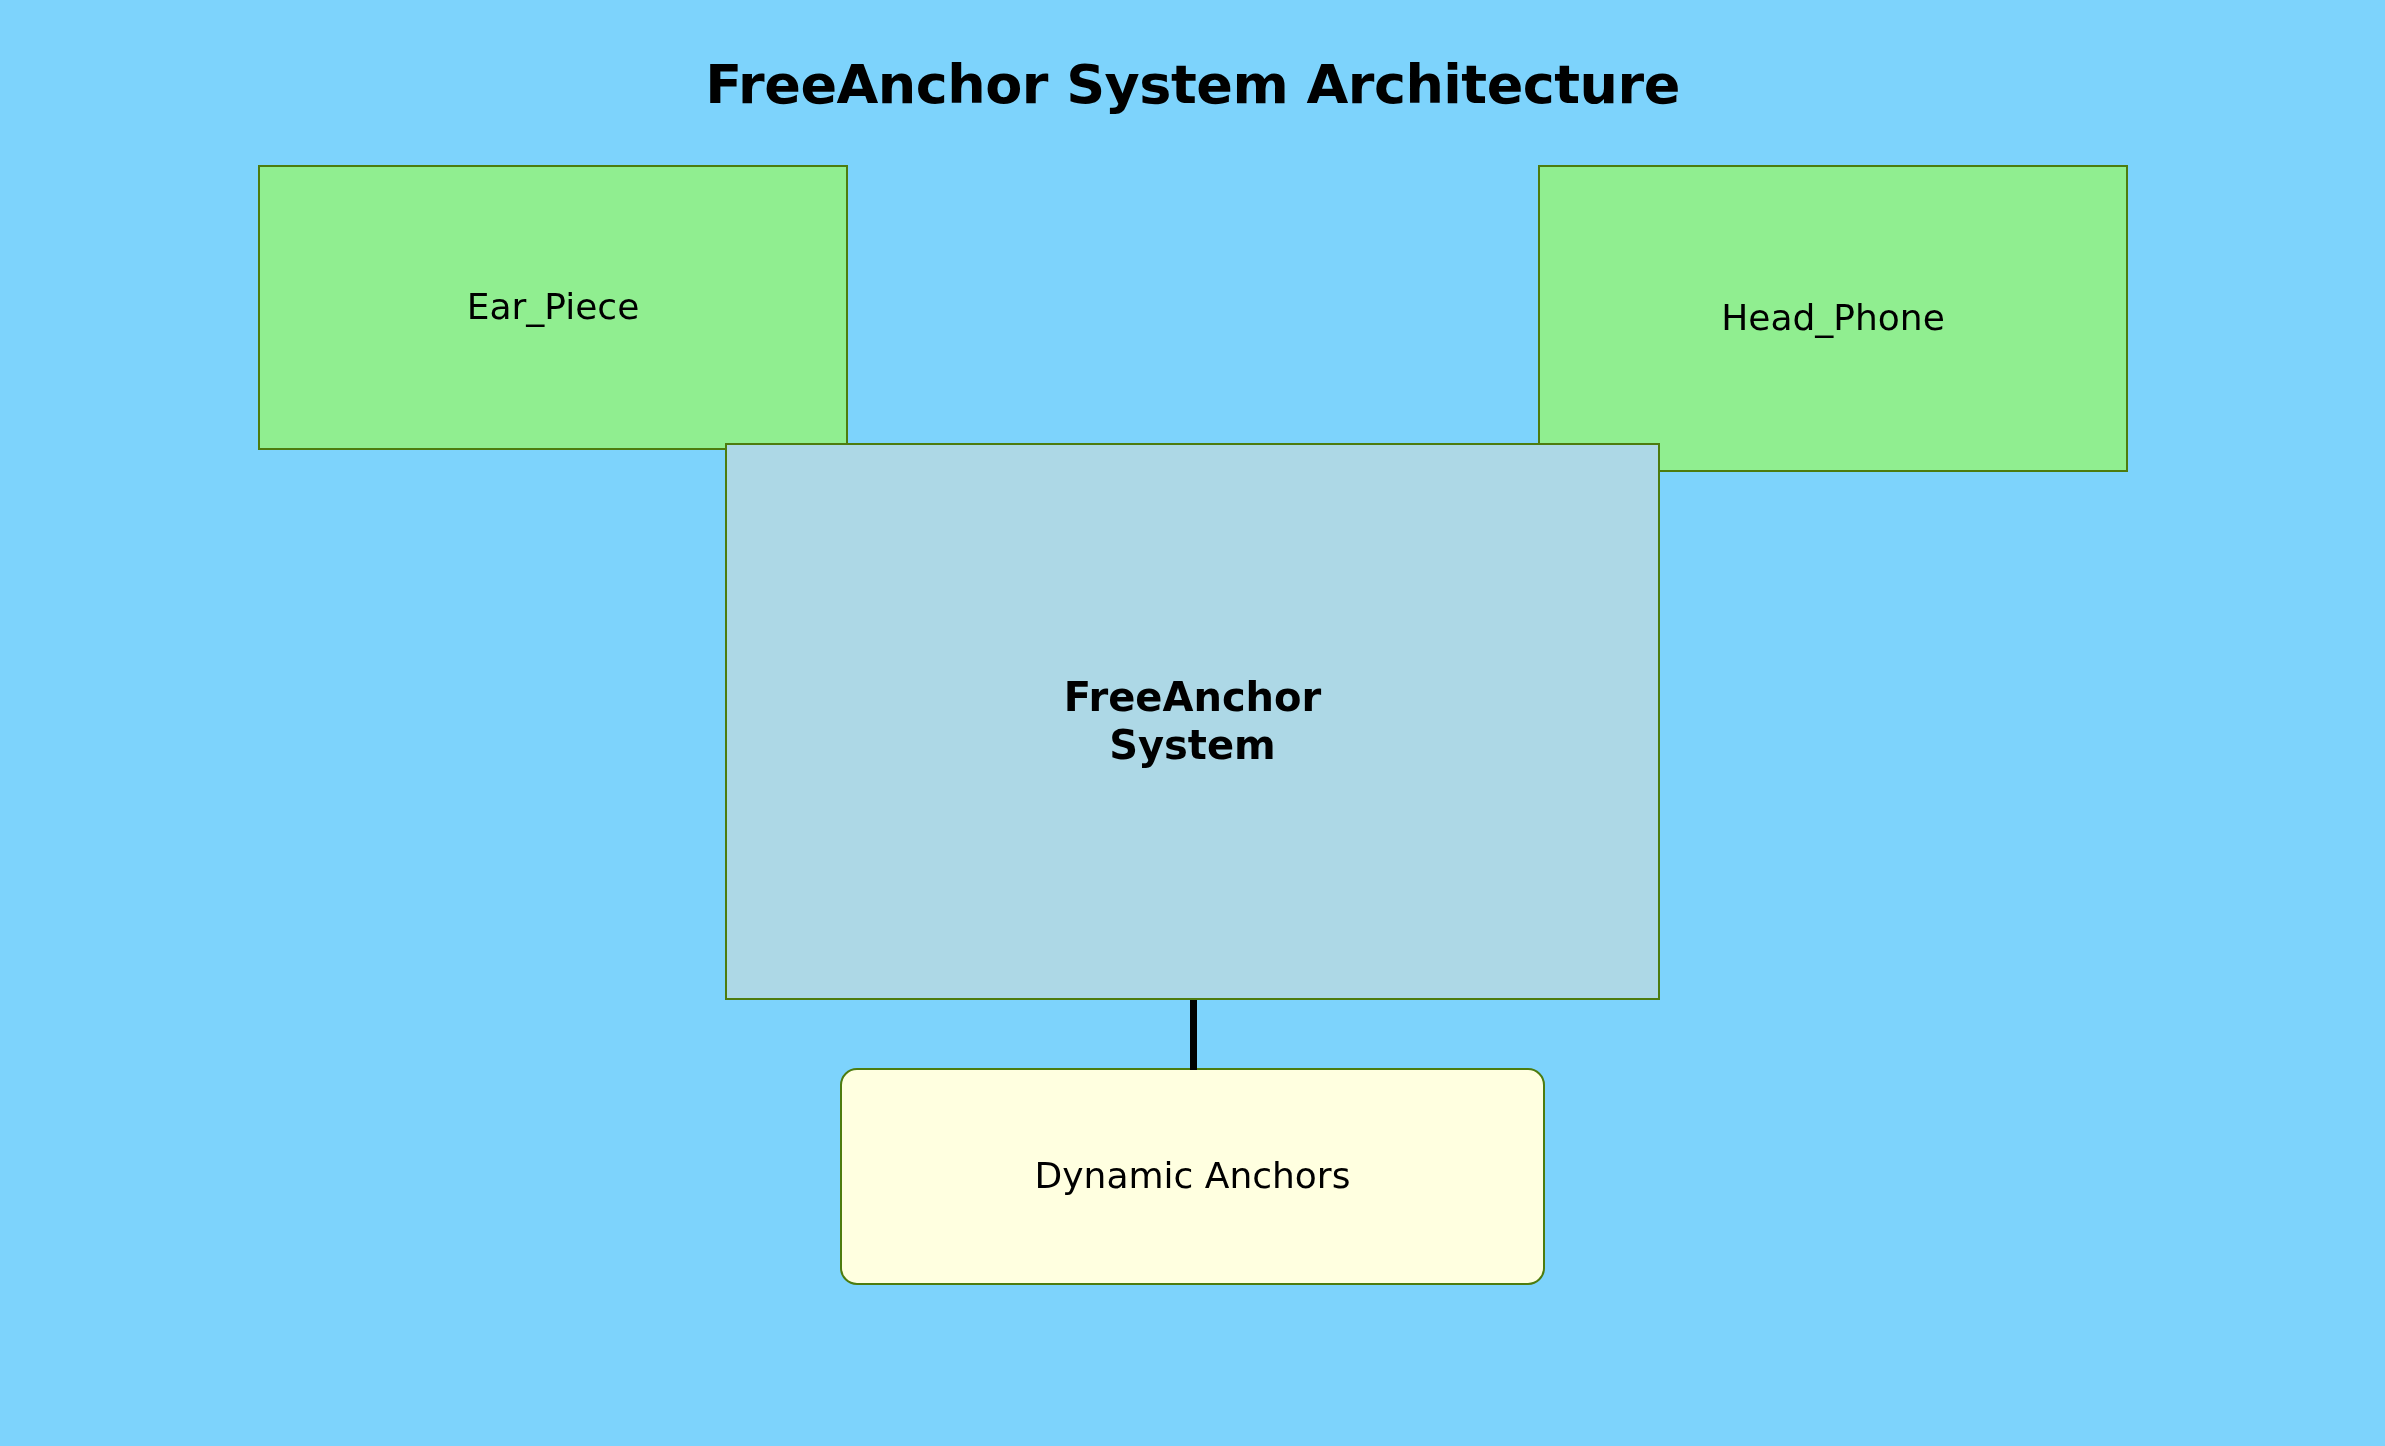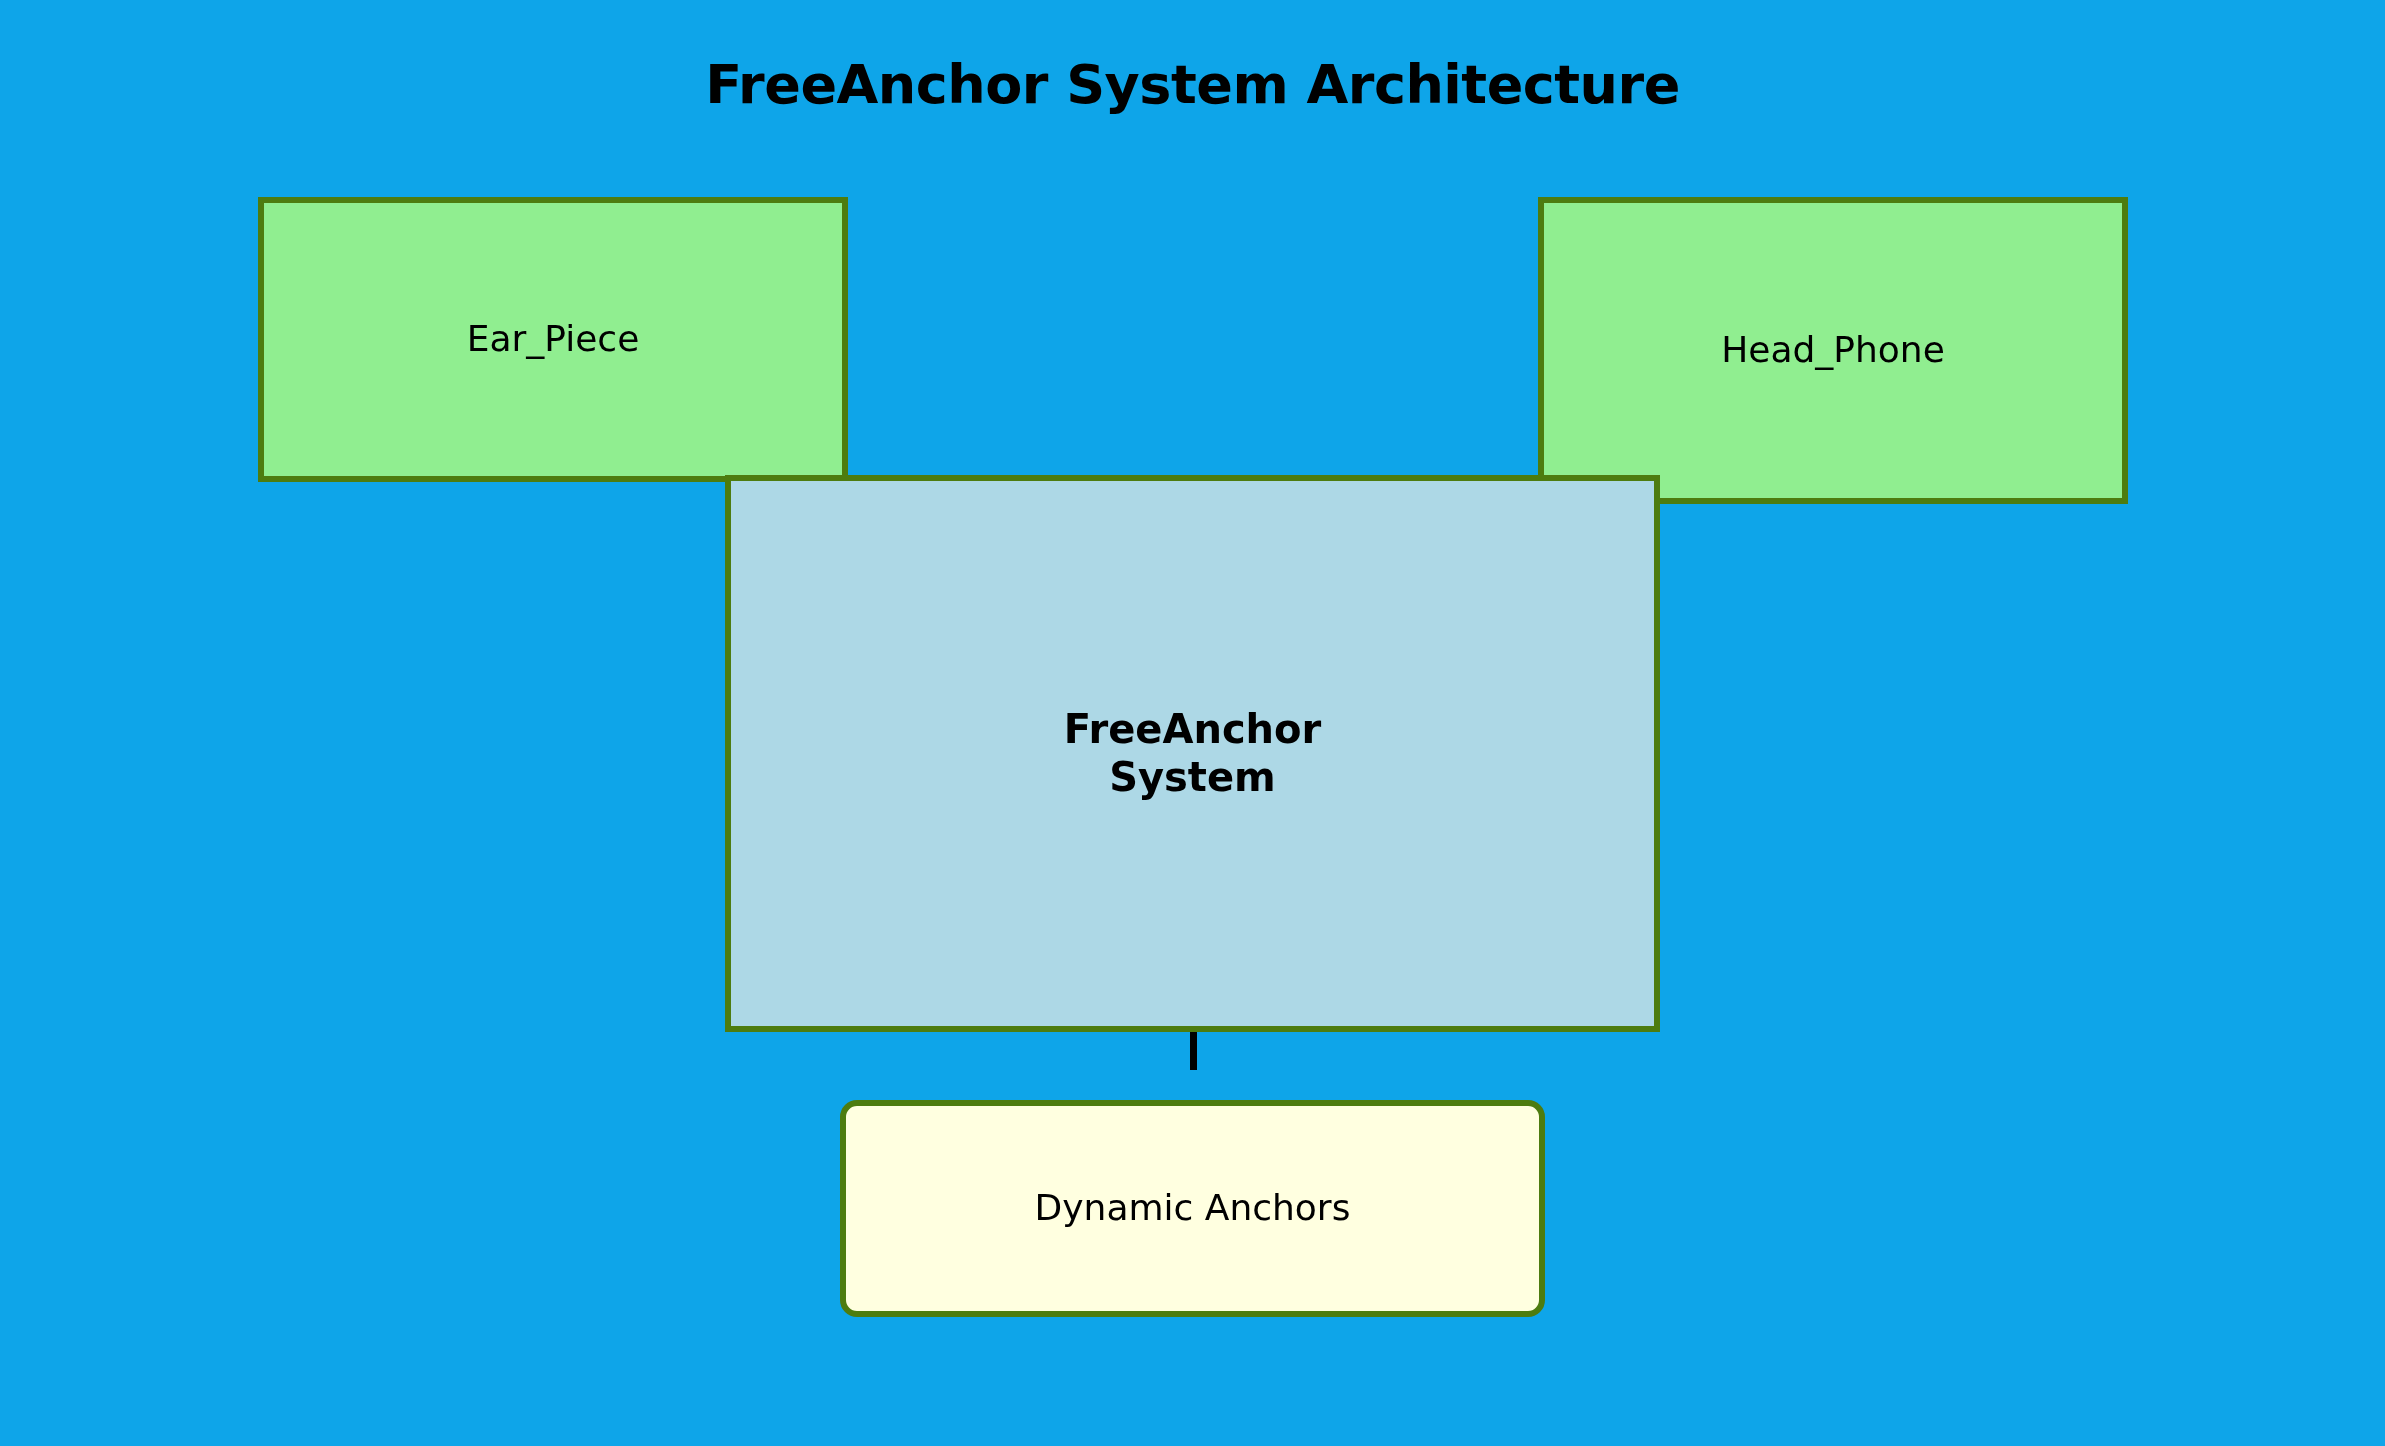--- a/index.html
+++ b/index.html
@@ -8,21 +8,21 @@
     padding: 0;
     background: #ffffff;
   }
   body {
     font-family: "DejaVu Sans", sans-serif;
   }
   #canvas {
     position: relative;
     width: 2385px;
     height: 1446px;
-    background: #0ea5e9;
+    background: #7dd3fc;
     overflow: hidden;
   }
 
   
   .diagram-title {
     position: absolute;
     left: 0;
     top: 57px;
     width: 2385px;
     text-align: center;
@@ -31,27 +31,26 @@
     color: #000000;
     letter-spacing: -0.5px;
     line-height: 1.05;
     white-space: nowrap;
   }
 
   
   .node {
     position: absolute;
     box-sizing: border-box;
-    border: 6px solid #4d7c0f;
+    border: 2px solid #4d7c0f;
     display: flex;
     align-items: center;
     justify-content: center;
     text-align: center;
     color: #000000;
-    margin-top: 32px;
   }
   .node-label {
     display: block;
     line-height: 1.18;
     white-space: pre-line;
   }
 
   
   .node-ear-piece {
     left: 258px;

